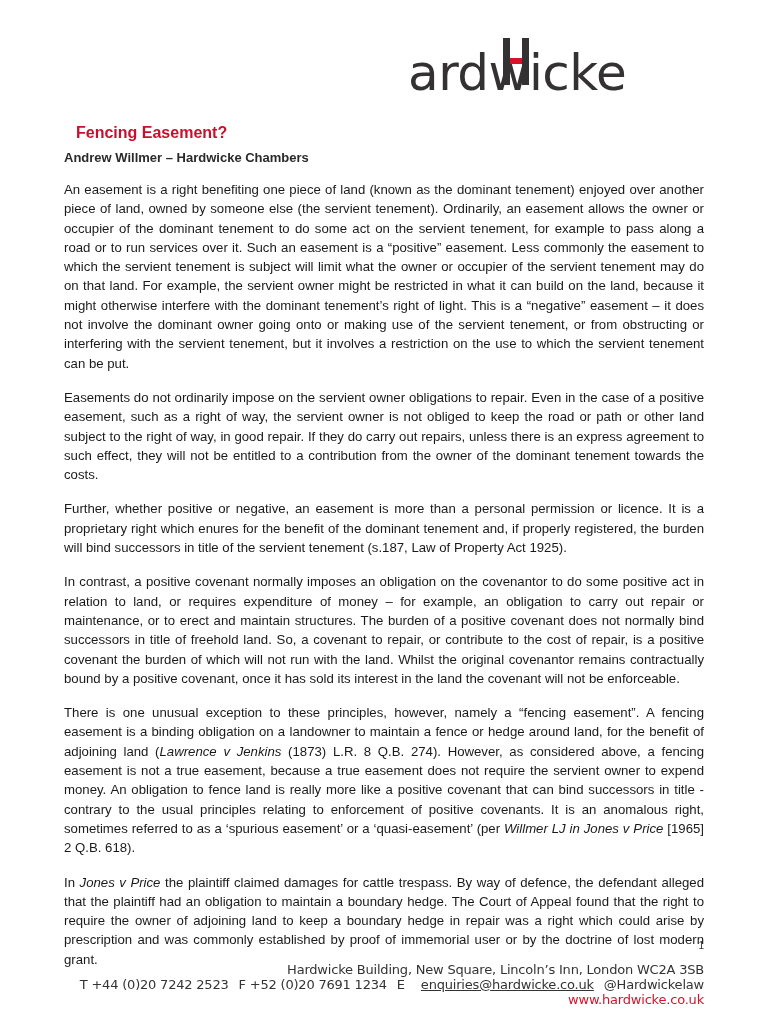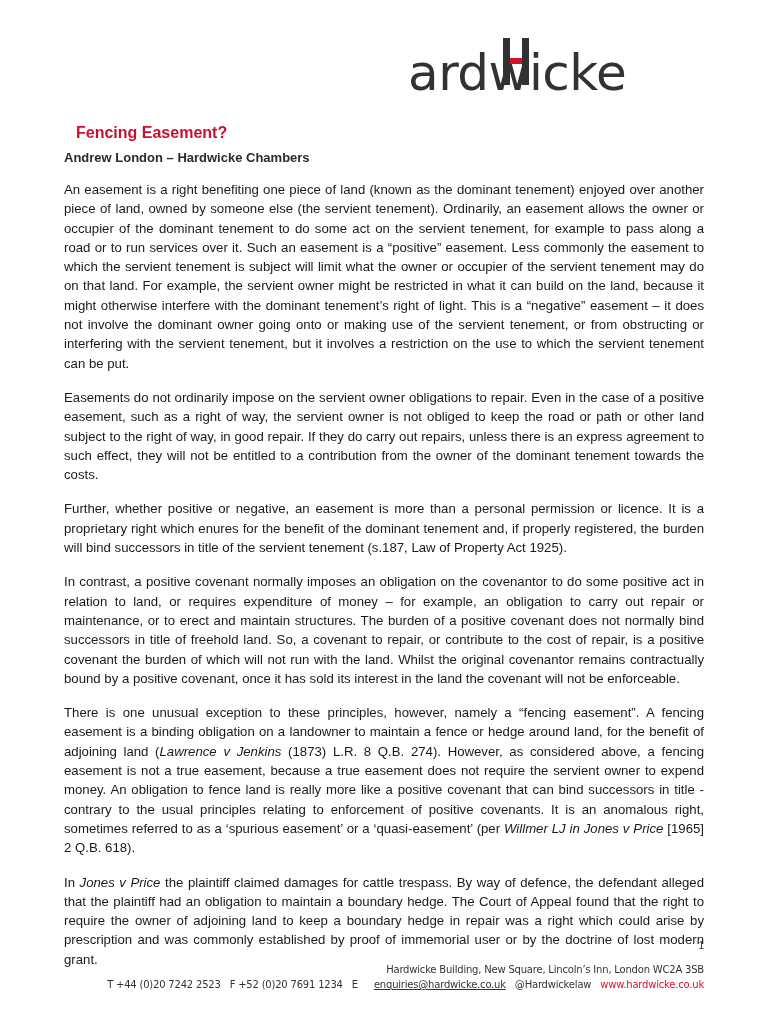--- a/index.html
+++ b/index.html
@@ -100,21 +100,21 @@
       right: 64px;
       top: 940px;
       font-size: 10px;
       color: #333;
     }
     .footer {
       position: absolute;
       right: 64px;
       top: 962px;
       text-align: right;
-      font-size: 10px;
+      font-size: 13px;
       color: #333;
       line-height: 15px;
       font-family: "DejaVu Sans", sans-serif;
       letter-spacing: -0.2px;
     }
     .footer .address-line { display: block; }
     .footer .contact-line span { margin-left: 6px; }
     .footer .email { text-decoration: underline; }
     .footer .web { color: #d6122b; }
   </style>
@@ -126,21 +126,21 @@
   <div class="logo">
     <div class="logo-mark">
       <div class="bar-left"></div>
       <div class="crossbar"></div>
       <div class="bar-right"></div>
     </div>
     <span class="logo-text">ardwicke</span>
   </div>
 
   <h1 class="title">Fencing Easement?</h1>
-  <h2 class="author">Andrew London – Hardwicke Chambers</h2>
+  <h2 class="author">Andrew Willmer – Hardwicke Chambers</h2>
 
   <div class="body-text">
     <p>An easement is a right benefiting one piece of land (known as the dominant tenement) enjoyed over another piece of land, owned by someone else (the servient tenement).  Ordinarily, an easement allows the owner or occupier of the dominant tenement to do some act on the servient tenement, for example to pass along a road or to run services over it.  Such an easement is a “positive” easement.  Less commonly the easement to which the servient tenement is subject will limit what the owner or occupier of the servient tenement may do on that land.  For example, the servient owner might be restricted in what it can build on the land, because it might otherwise interfere with the dominant tenement’s right of light.  This is a “negative” easement – it does not involve the dominant owner going onto or making use of the servient tenement, or from obstructing or interfering with the servient tenement, but it involves a restriction on the use to which the servient tenement can be put.</p>
     <p>Easements do not ordinarily impose on the servient owner obligations to repair.  Even in the case of a positive easement, such as a right of way, the servient owner is not obliged to keep the road or path or other land subject to the right of way, in good repair.  If they do carry out repairs, unless there is an express agreement to such effect, they will not be entitled to a contribution from the owner of the dominant tenement towards the costs.</p>
     <p>Further, whether positive or negative, an easement is more than a personal permission or licence.  It is a proprietary right which enures for the benefit of the dominant tenement and, if properly registered, the burden will bind successors in title of the servient tenement (s.187, Law of Property Act 1925).</p>
     <p>In contrast, a positive covenant normally imposes an obligation on the covenantor to do some positive act in relation to land, or requires expenditure of money – for example, an obligation to carry out repair or maintenance, or to erect and maintain structures.  The burden of a positive covenant does not normally bind successors in title of freehold land.  So, a covenant to repair, or contribute to the cost of repair, is a positive covenant the burden of which will not run with the land.  Whilst the original covenantor remains contractually bound by a positive covenant, once it has sold its interest in the land the covenant will not be enforceable.</p>
     <p><span>There is one unusual exception to these principles, however, namely a “fencing easement”.  A fencing easement is a binding obligation on a landowner to maintain a fence or hedge around land, for the benefit of adjoining land (</span><i>Lawrence v Jenkins</i><span> (1873) L.R. 8 Q.B. 274).  However, as considered above, a fencing easement is not a true easement, because a true easement does not require the servient owner to expend money.  An obligation to fence land is really more like a positive covenant that can bind successors in title - contrary to the usual principles relating to enforcement of positive covenants.  It is an anomalous right, sometimes referred to as a ‘spurious easement’ or a ‘quasi-easement’ (per </span><i>Willmer LJ in Jones v Price</i><span> [1965] 2 Q.B. 618).</span></p>
     <p><span>In </span><i>Jones v Price</i><span> the plaintiff claimed damages for cattle trespass.  By way of defence, the defendant alleged that the plaintiff had an obligation to maintain a boundary hedge.  The Court of Appeal found that the right to require the owner of adjoining land to keep a boundary hedge in repair was a right which could arise by prescription and was commonly established by proof of immemorial user or by the doctrine of lost modern grant.</span></p>
   </div>
 

